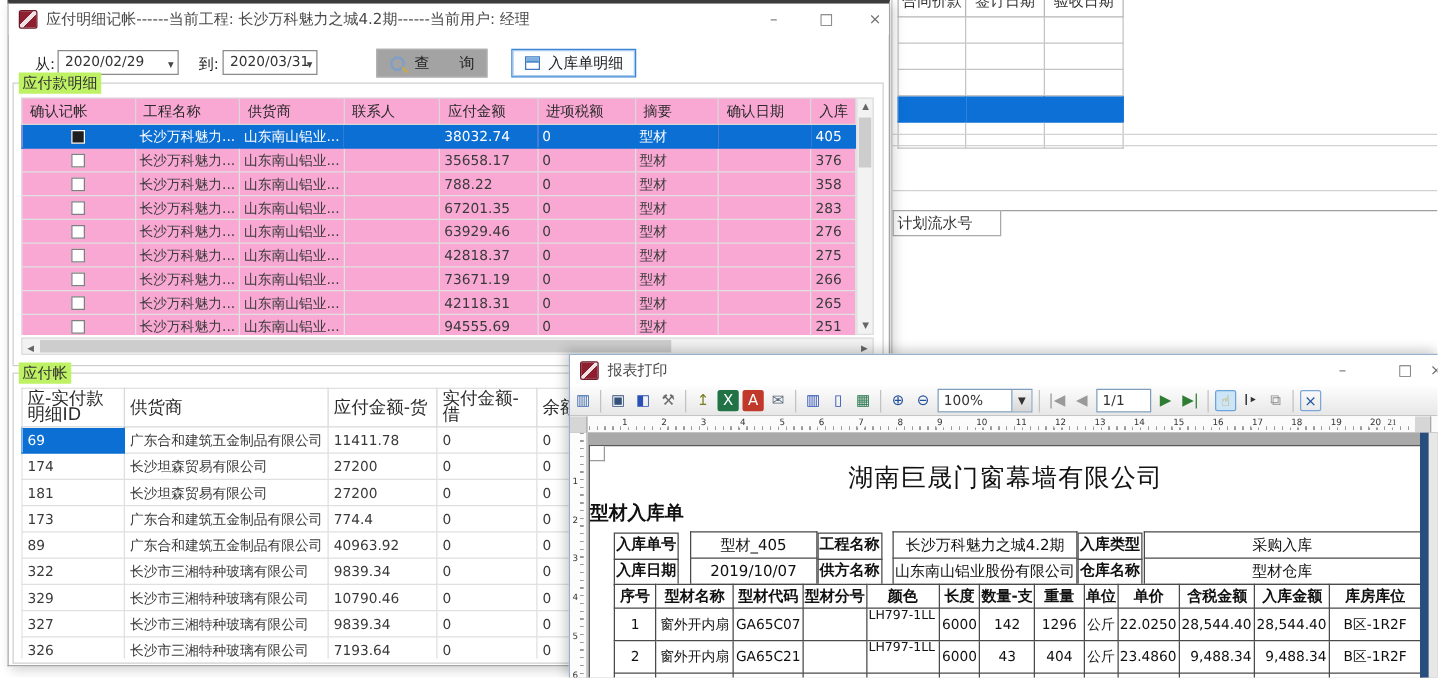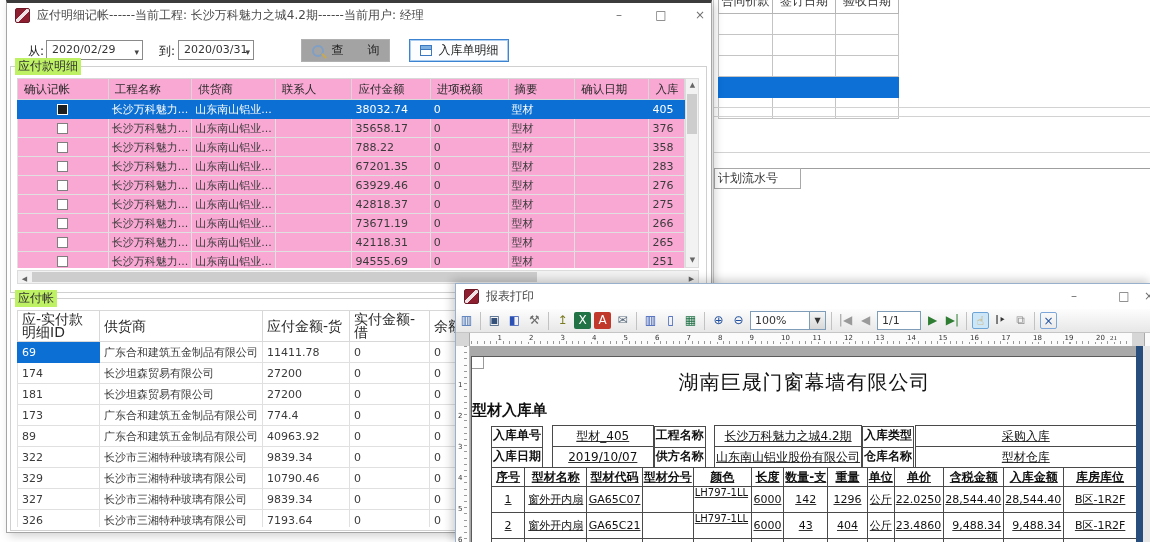--- a/index.html
+++ b/index.html
@@ -80,21 +80,21 @@
   #rulerv{position:absolute;left:0;top:0;width:13px;height:100%;background:#fcfcfc;border-right:1px solid #b9b9b9;}
   #rulerv .ticks{position:absolute;top:0;bottom:0;right:2px;width:3px;
         background:repeating-linear-gradient(180deg,#999 0 1px,transparent 1px 6.2px);}
   #rulerv .rnum{position:absolute;left:2px;font-size:7px;color:#333;background:#fcfcfc;}
   #paper{position:absolute;left:15px;top:10px;width:665px;height:560px;background:#fff;border:1px solid #5a5a5a;}
   .fold{position:absolute;left:0;top:0;width:11px;height:11px;background:#fff;border-right:1px solid #9a9a9a;border-bottom:1px solid #9a9a9a;}
   .pedge{position:absolute;left:680px;top:0;width:7px;height:100%;background:#274e7d;}
   .psliver{position:absolute;left:687px;top:0;right:0;height:100%;background:#e7e7e7;}
   #company{position:absolute;left:0;top:12px;width:100%;text-align:center;font-size:20px;letter-spacing:1px;color:#111;}
   #formtitle{position:absolute;left:0;top:44px;width:100%;font-size:15px;font-weight:600;color:#111;}
-  .rt{border-collapse:collapse;table-layout:fixed;position:absolute;left:19px;background:#fff;text-decoration:underline;}
+  .rt{border-collapse:collapse;table-layout:fixed;position:absolute;left:19px;background:#fff;}
   .rt td,.rt th{border:1px solid #4a4a4a;font-size:12px;color:#111;text-align:center;white-space:nowrap;overflow:hidden;padding:0 1px;}
   #infotable{top:68px;}
   #infotable td{height:20px;}
   #infotable td.lbl{font-weight:bold;}
   #dtable{top:110px;}
   #dtable th{font-weight:bold;height:18px;font-size:12px;}
   #dtable td{height:25px;font-size:11px;}
   #dtable td.topleft{vertical-align:top;text-align:left;font-size:10px;line-height:11px;}
   #dtable td.rgt{text-align:right;padding-right:2px;}
 </style>

